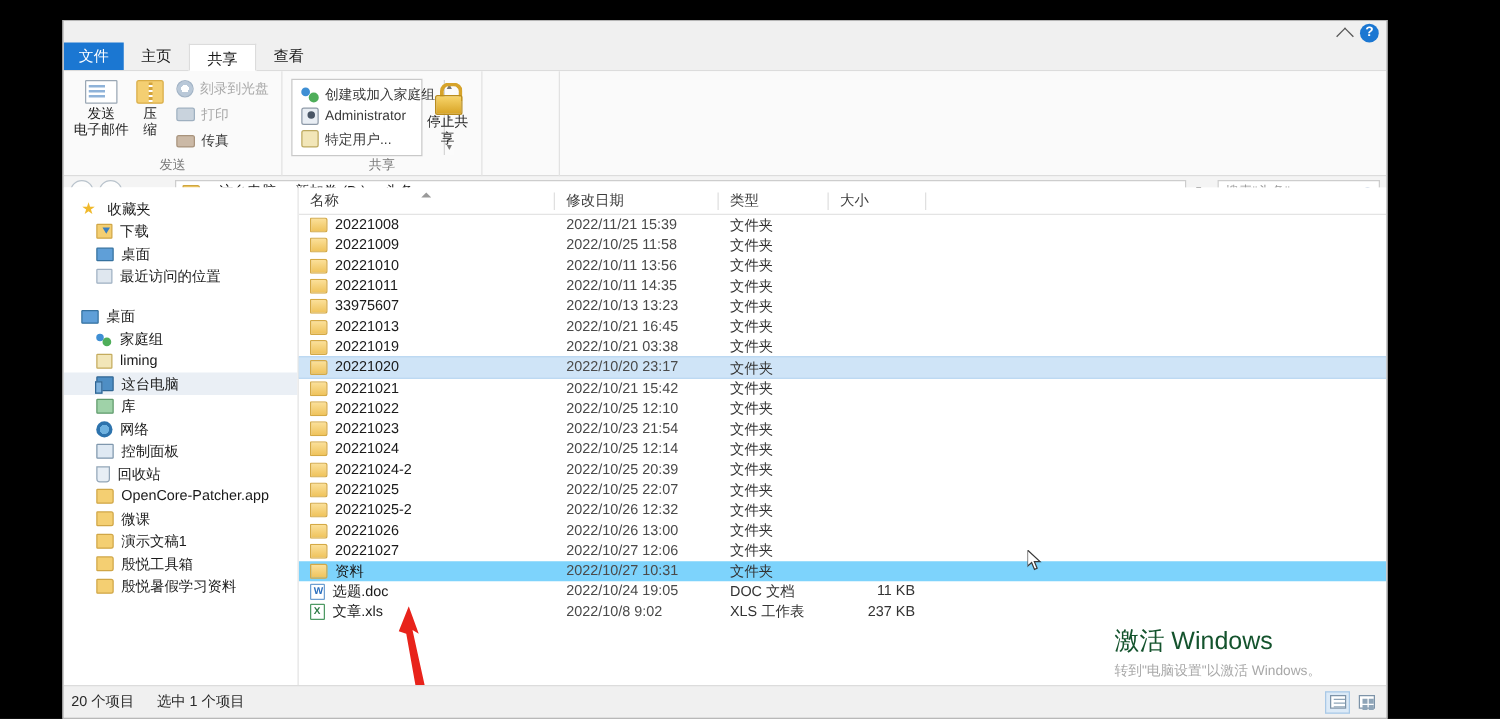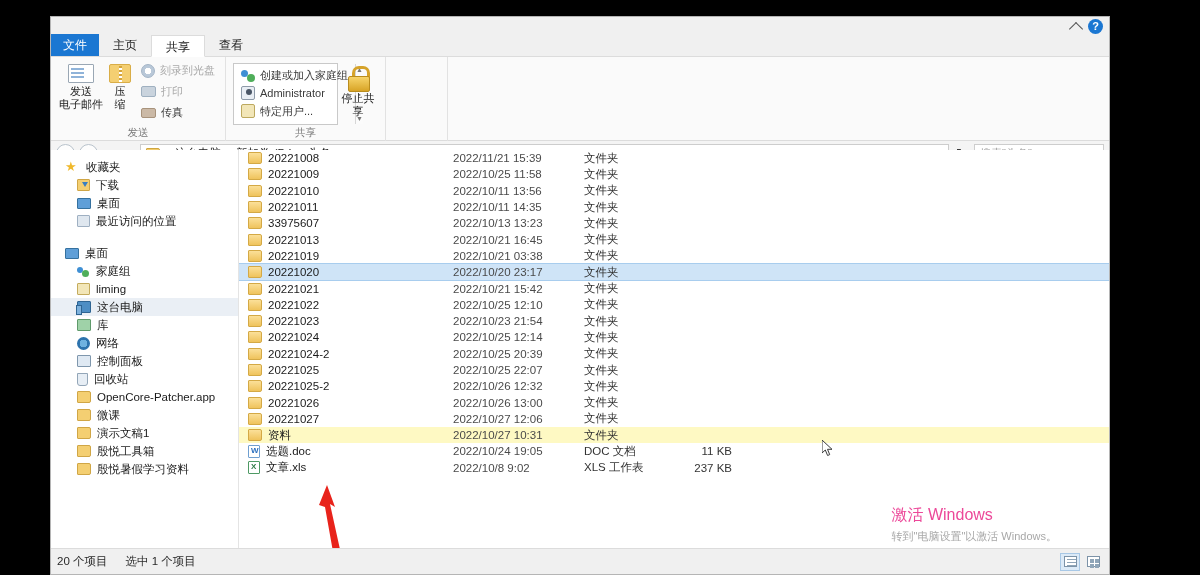--- a/index.html
+++ b/index.html
@@ -362,21 +362,21 @@
     border-right: 4px solid transparent;
     border-bottom: 4px solid #9a9a9a;
   }
   .rows { }
   .row {
     height: 16.3px; display: flex; align-items: center;
     font-size: 11.5px; color: #1a1a1a;
     white-space: nowrap;
   }
   .row.selected { background: #cfe4f7; outline: 1px solid #a8cdee; }
-  .row.hover { background: #fef9c3; }
+  .row.hover { background: #7dd3fc; }
   .cell { overflow: hidden; }
   .cell.c-name { width: 205px; display: flex; align-items: center; gap: 6px; padding-left: 9px; }
   .cell.c-date { width: 131px; padding-left: 9px; color: #4a4a4a; }
   .cell.c-type { width: 88px; padding-left: 9px; color: #333; }
   .cell.c-size { width: 78px; padding-right: 9px; text-align: right; color: #333; }
   .fi-folder {
     width: 14px; height: 12px; flex: none;
     background: linear-gradient(#fbe099, #efc35c);
     border: 1px solid #d4a945; border-radius: 1px 2px 2px 1px;
   }
@@ -406,21 +406,21 @@
 
   
   .redarrow { position: absolute; left: 262px; top: 468px; pointer-events: none; }
 
   
   .watermark {
     position: absolute; right: 52px; bottom: 30px;
     text-align: left; color: #9b9b9b;
     pointer-events: none;
   }
-  .wm-title { font-size: 16px; color: #ec4899; }
+  .wm-title { font-size: 20px; color: #14532d; }
   .wm-sub { font-size: 11px; color: #a8a8a8; margin-top: 3px; }
 
   
   .statusbar {
     position: absolute; left: 0; right: 0; bottom: 0;
     height: 26px; background: #f0f0f0;
     border-top: 1px solid #dcdcdc;
     display: flex; align-items: center;
     padding: 0 6px;
     font-size: 11.5px; color: #2a2a2a;
@@ -631,20 +631,29 @@
         <span class="si si-folder"></span>
         <span>殷悦工具箱</span>
       </div>
       <div class="snode indent">
         <span class="si si-folder"></span>
         <span>殷悦暑假学习资料</span>
       </div>
     </div>
 
     <div class="filepane">
+      <div class="colhead">
+        <div class="ch c-name">
+          <span>名称</span>
+          <span class="sortarrow"></span>
+        </div>
+        <div class="ch c-date">修改日期</div>
+        <div class="ch c-type">类型</div>
+        <div class="ch c-size">大小</div>
+      </div>
       <div class="rows" id="rows">
           <div class="row">
             <div class="cell c-name">
               <span class="fi-folder"></span>
               <span>20221008</span>
             </div>
             <div class="cell c-date">2022/11/21 15:39</div>
             <div class="cell c-type">文件夹</div>
             <div class="cell c-size"></div>
           </div>

